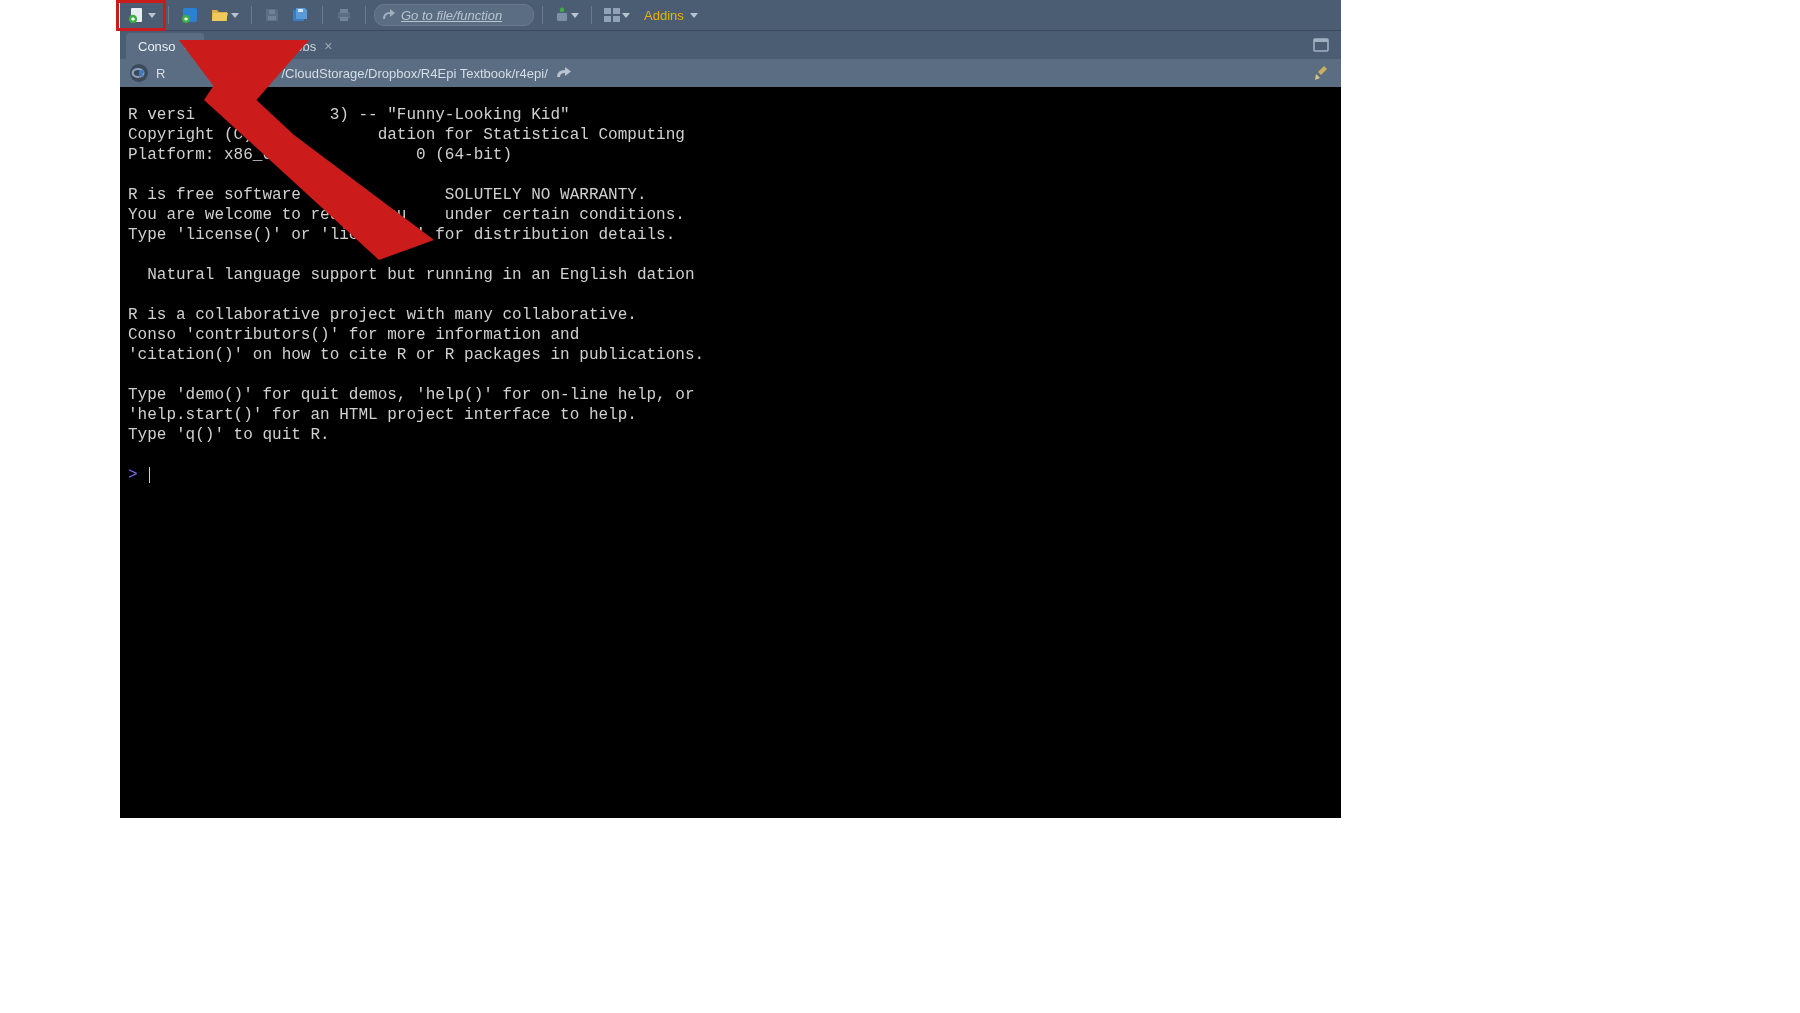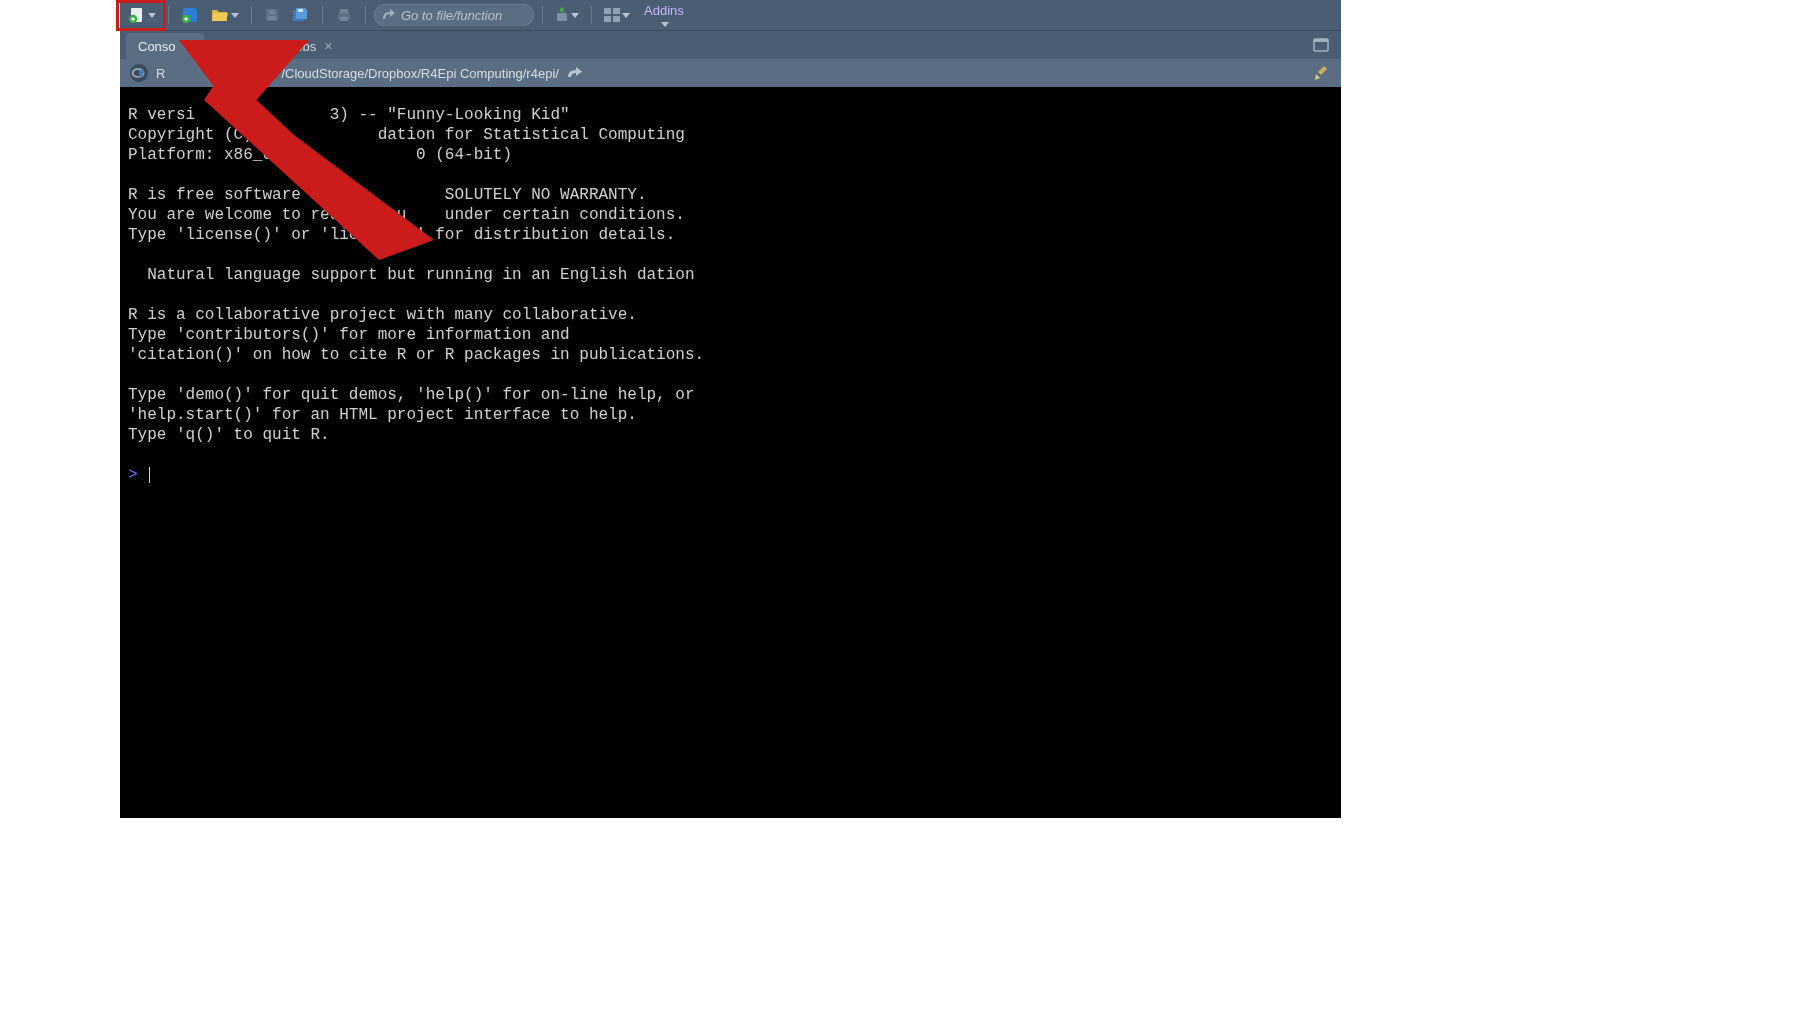--- a/index.html
+++ b/index.html
@@ -52,29 +52,29 @@
     width: 160px;
     background: #5b6d82;
     border: 1px solid #6a7a8c;
     border-radius: 10px;
     display: flex;
     align-items: center;
     padding: 0 6px;
     gap: 6px;
     color: #b8c4d0;
     font-style: italic;
+    text-decoration: underline;
   }
   .addins {
     display: flex;
     align-items: center;
     gap: 4px;
-    color: #c4b5fd;
+    color: #eab308;
     padding: 0 6px;
     cursor: pointer;
-    flex-direction: column;
   }
   .dropdown-caret {
     width: 0; height: 0;
     border-left: 4px solid transparent;
     border-right: 4px solid transparent;
     border-top: 5px solid #b8c4d0;
     margin-left: 2px;
   }
   
   .tabs-row {
@@ -296,21 +296,21 @@
   <div class="path-row">
     <div class="r-icon">
       <svg width="16" height="14" viewBox="0 0 16 14">
         <ellipse cx="7" cy="7" rx="6.5" ry="5" fill="#8fa2b6"></ellipse>
         <ellipse cx="7" cy="7" rx="4.2" ry="3" fill="#3a4a5c"></ellipse>
         <path d="M8 4 h3 q2 0 2 2 q0 2 -2 2 l2 3 h-2 l-2 -3 v3 h-1 Z" fill="#3b7bbf"></path>
       </svg>
     </div>
     <span>R</span>
     <span style="width:100px"></span>
-    <span>/CloudStorage/Dropbox/R4Epi Computing/r4epi/</span>
+    <span>/CloudStorage/Dropbox/R4Epi Textbook/r4epi/</span>
     <span>
       <svg width="16" height="12" viewBox="0 0 16 12">
         <path d="M1 10 Q1 3 9 3 L9 0 L15 4.5 L9 9 L9 6 Q4 6 4 10 Z" fill="#b8c4d0"></path>
       </svg>
     </span>
     <div class="clear-icon">
       <svg width="18" height="16" viewBox="0 0 18 16">
         <path d="M11 1 l3 3 l-6 6 l-3 -3 Z" fill="#c8b060"></path>
         <path d="M3 9 l4 4 l-5 2 Z" fill="#d8c888"></path>
       </svg>
@@ -321,21 +321,21 @@
 <span>Copyright (C)             dation for Statistical Computing</span>
 <span>Platform: x86_64-a            0 (64-bit)</span>
 <span></span>
 <span>R is free software and co        SOLUTELY NO WARRANTY.</span>
 <span>You are welcome to redistribu    under certain conditions.</span>
 <span>Type 'license()' or 'licence()' for distribution details.</span>
 <span></span>
 <span>  Natural language support but running in an English dation</span>
 <span></span>
 <span>R is a collaborative project with many collaborative.</span>
-<span>Type 'contributors()' for more information and</span>
+<span>Conso 'contributors()' for more information and</span>
 <span>'citation()' on how to cite R or R packages in publications.</span>
 <span></span>
 <span>Type 'demo()' for quit demos, 'help()' for on-line help, or</span>
 <span>'help.start()' for an HTML project interface to help.</span>
 <span>Type 'q()' to quit R.</span>
 <span></span>
 <span class="prompt">&gt;</span> <span class="cursor"></span></div>
 
 </div>
 

